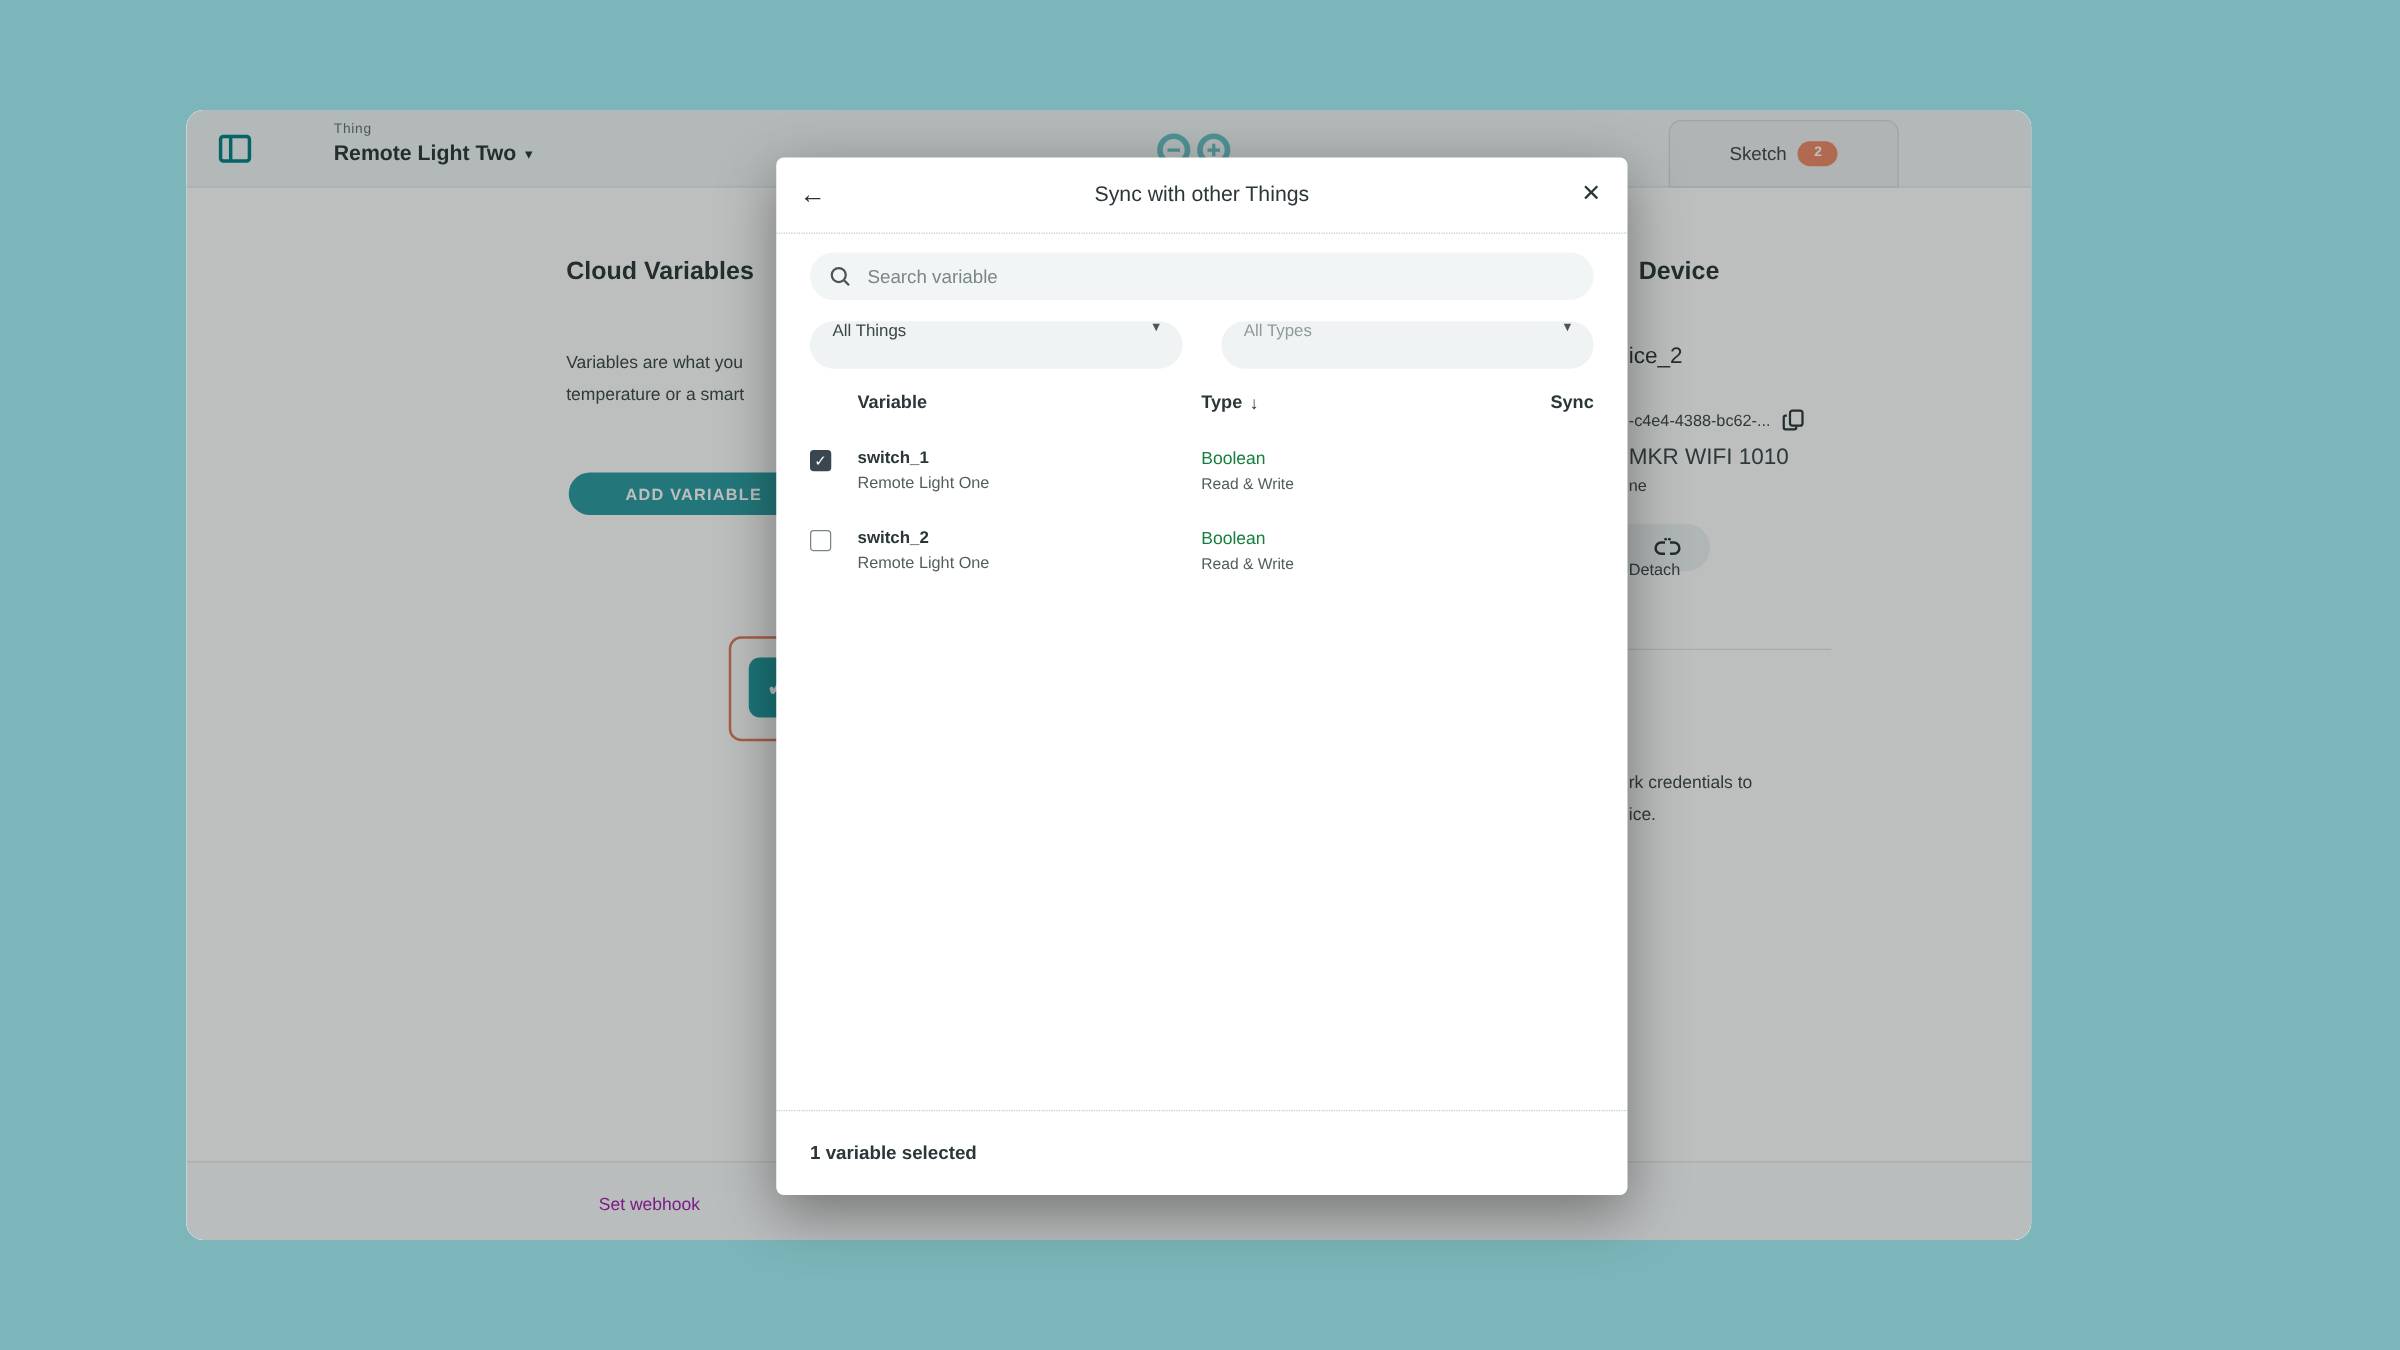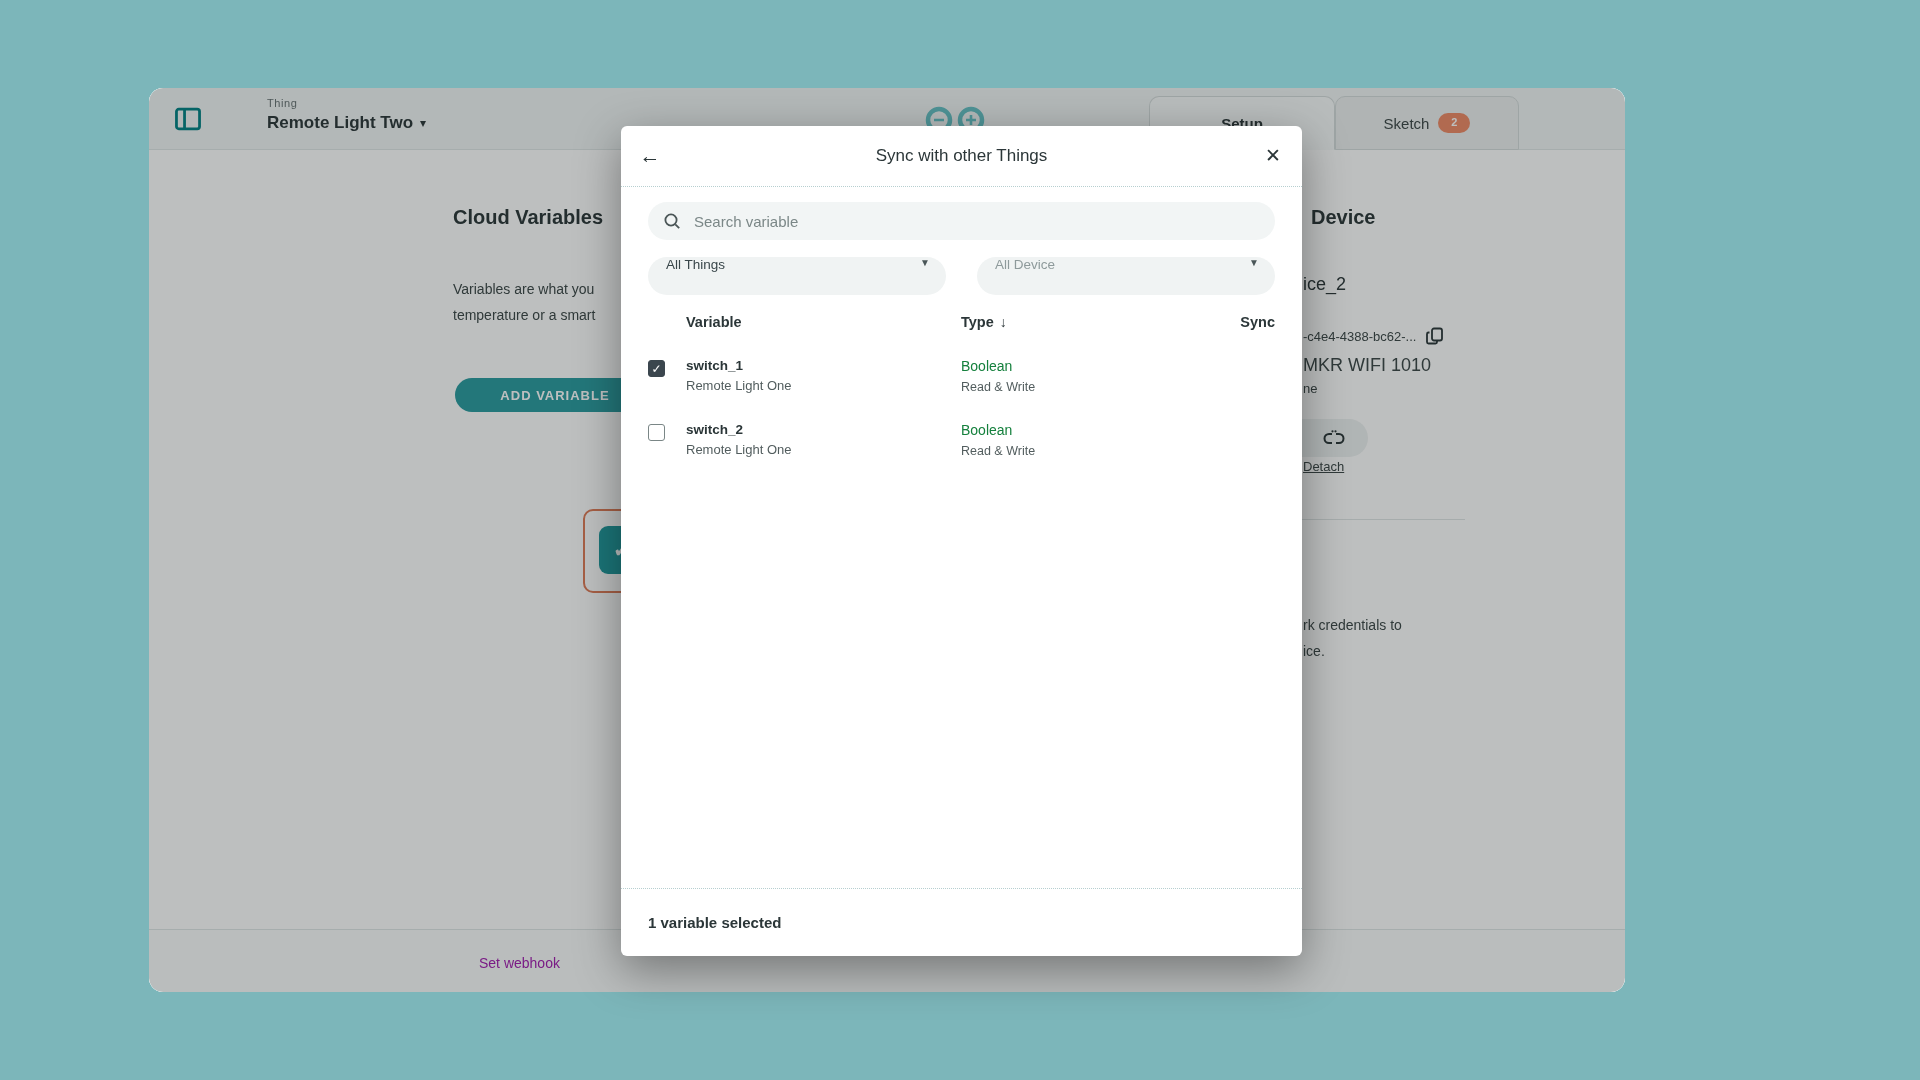--- a/index.html
+++ b/index.html
@@ -69,21 +69,21 @@
   .dev-name{position:absolute;left:1154px;top:186px;font-size:18px;color:var(--text_dark,#2b3638);}
   .dev-id-row{position:absolute;left:1154px;top:238px;display:flex;align-items:center;gap:9px;justify-content:center;}
   .dev-id{font-size:13px;color:#3c4747;}
   .dev-board{position:absolute;left:1154px;top:267px;font-size:18px;color:#3c4747;}
   .dev-status{position:absolute;left:1154px;top:293px;font-size:13px;color:#3c4747;}
   .dev-pill{
     position:absolute;left:1091px;top:331px;width:128px;height:38px;border:none;cursor:pointer;
     border-radius:19px;background:#eef1f1;display:flex;align-items:center;justify-content:flex-end;
     padding:0 22px 0 0;box-sizing:border-box;
   }
-  .dev-detach{position:absolute;left:1154px;top:371px;font-size:13px;color:#3c4747;cursor:pointer;text-decoration:underline;}
+  .dev-detach{position:absolute;left:1154px;top:360px;font-size:13px;color:#3c4747;cursor:pointer;}
   .dev-divider{position:absolute;left:1000px;top:431px;width:316px;height:1px;background:#dfe5e5;}
   .dev-cred{position:absolute;left:1154px;top:524px;font-size:14px;line-height:26px;color:#3c4747;white-space:nowrap;}
 
   .card-footer{
     position:absolute;left:0;bottom:0;width:100%;height:63px;
     border-top:1px solid #e0e6e6;box-sizing:border-box;background:#fbfcfc;
   }
   .set-webhook{position:absolute;left:330px;top:25px;font-size:14px;color:#a21caf;cursor:pointer;}
 
   .dim-overlay{
@@ -192,23 +192,20 @@
       <div class="logo">
         <svg width="66" height="30" viewBox="0 0 66 30" fill="none">
           <circle cx="17" cy="15" r="11" stroke="#66c2c6" stroke-width="4.5"></circle>
           <circle cx="49" cy="15" r="11" stroke="#66c2c6" stroke-width="4.5"></circle>
           <line x1="12" y1="15" x2="22" y2="15" stroke="#66c2c6" stroke-width="2.6"></line>
           <line x1="44" y1="15" x2="54" y2="15" stroke="#66c2c6" stroke-width="2.6"></line>
           <line x1="49" y1="10" x2="49" y2="20" stroke="#66c2c6" stroke-width="2.6"></line>
         </svg>
       </div>
 
-      <div class="tab tab-setup active">
-        <span>Setup</span>
-      </div>
       <div class="tab tab-sketch">
         <span>Sketch</span>
         <span class="tab-badge">2</span>
       </div>
     </div>
 
     <div class="section-heading hl">Cloud Variables</div>
     <div class="desc">
       <div>Variables are what you</div>
       <div>temperature or a smart</div>
@@ -279,21 +276,21 @@
       </span>
       <input type="text" value="" placeholder="Search variable" style="">
     </div>
 
     <div class="filters">
       <button class="filter-pill">
         <span class="flabel">All Things</span>
         <span class="dd-caret">▼</span>
       </button>
       <button class="filter-pill placeholder">
-        <span class="flabel">All Device</span>
+        <span class="flabel">All Types</span>
         <span class="dd-caret">▼</span>
       </button>
     </div>
 
     <div class="grid-row table-head">
       <span></span>
       <span>Variable</span>
       <span class="th-type">
         <span>Type</span>
         <span class="sort-arrow">↓</span>

